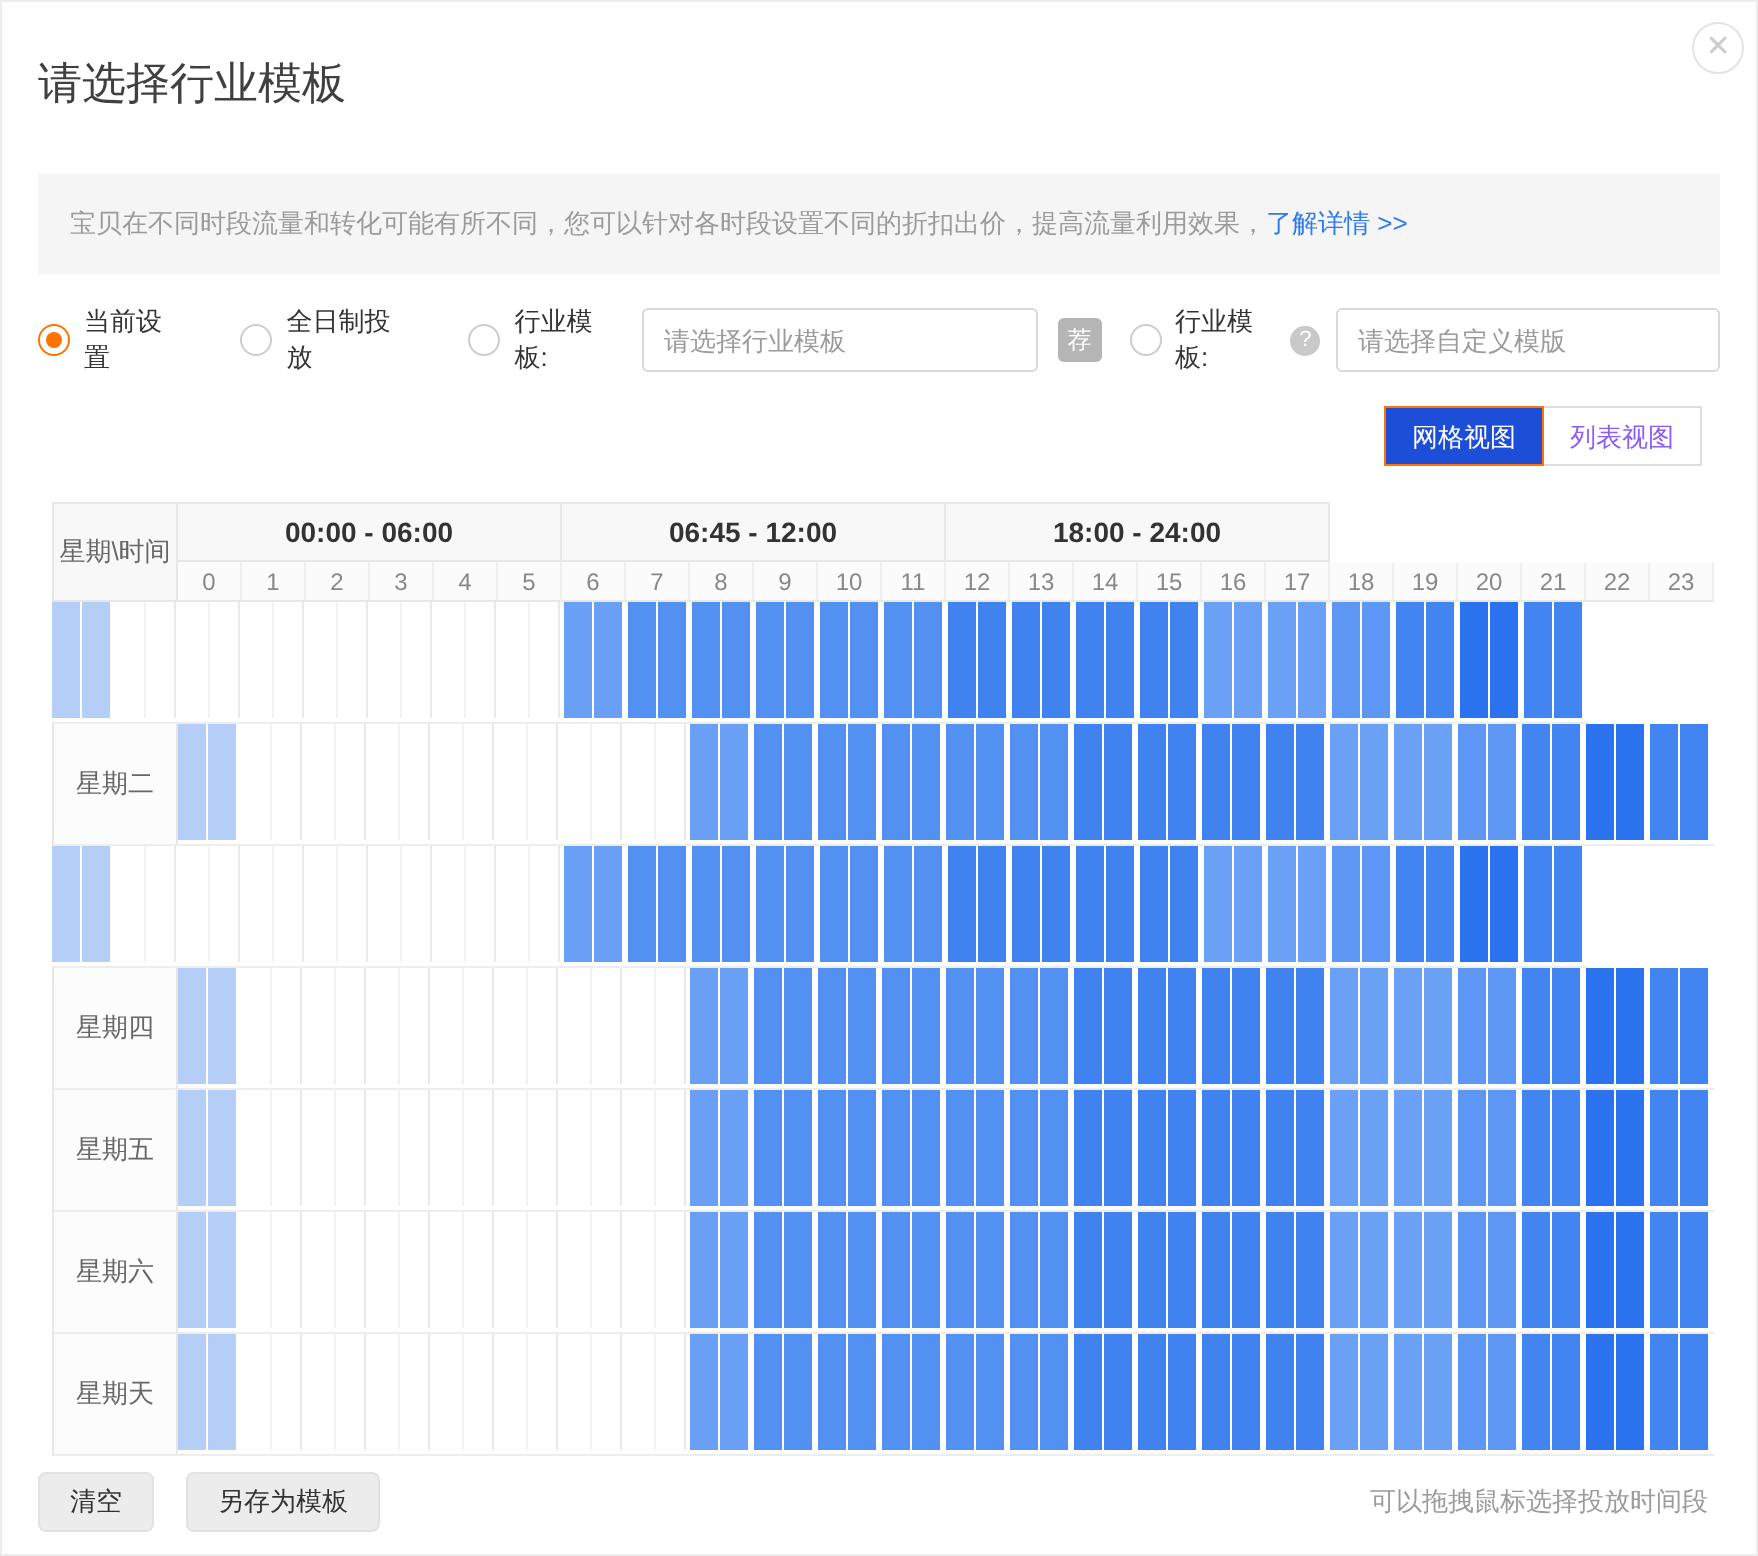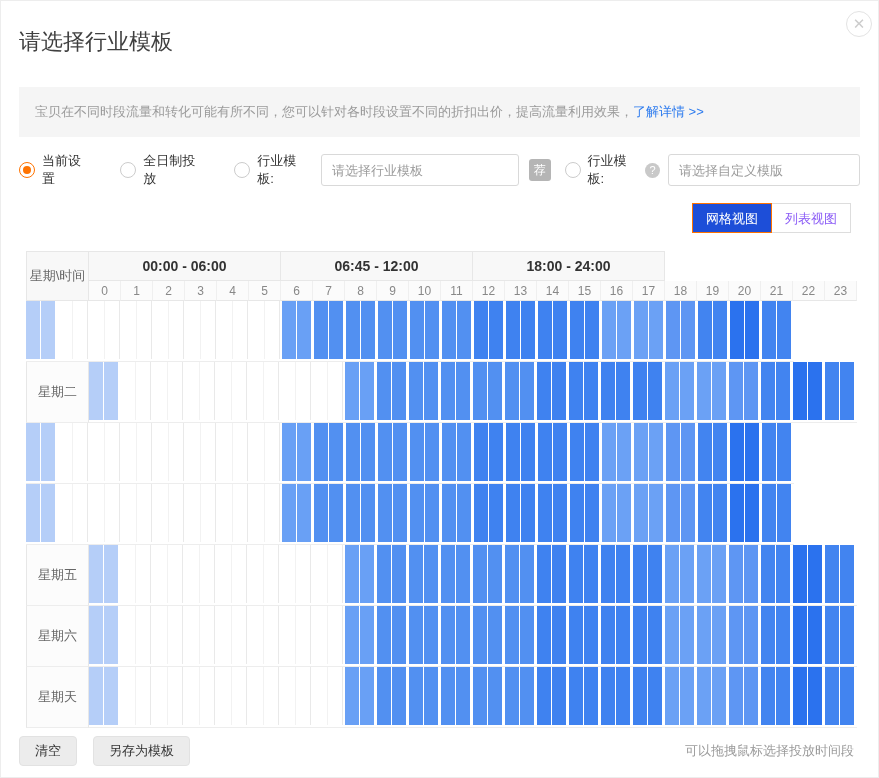--- a/index.html
+++ b/index.html
@@ -429,20 +429,21 @@
           <div class="hour-cell">
             <div class="half-cell h1" style="background: rgb(43, 114, 238);"></div>
             <div class="half-cell h2" style="background: rgb(43, 114, 238);"></div>
           </div>
           <div class="hour-cell">
             <div class="half-cell h1" style="background: rgb(66, 132, 240);"></div>
             <div class="half-cell h2" style="background: rgb(66, 132, 240);"></div>
           </div>
         </div>
         <div class="day-row">
+          <div class="day-label">星期四</div>
           <div class="hour-cell">
             <div class="half-cell h1" style="background: rgb(181, 206, 248);"></div>
             <div class="half-cell h2" style="background: rgb(181, 206, 248);"></div>
           </div>
           <div class="hour-cell empty">
             <div class="half-cell h1"></div>
             <div class="half-cell h2"></div>
           </div>
           <div class="hour-cell empty">
             <div class="half-cell h1"></div>

